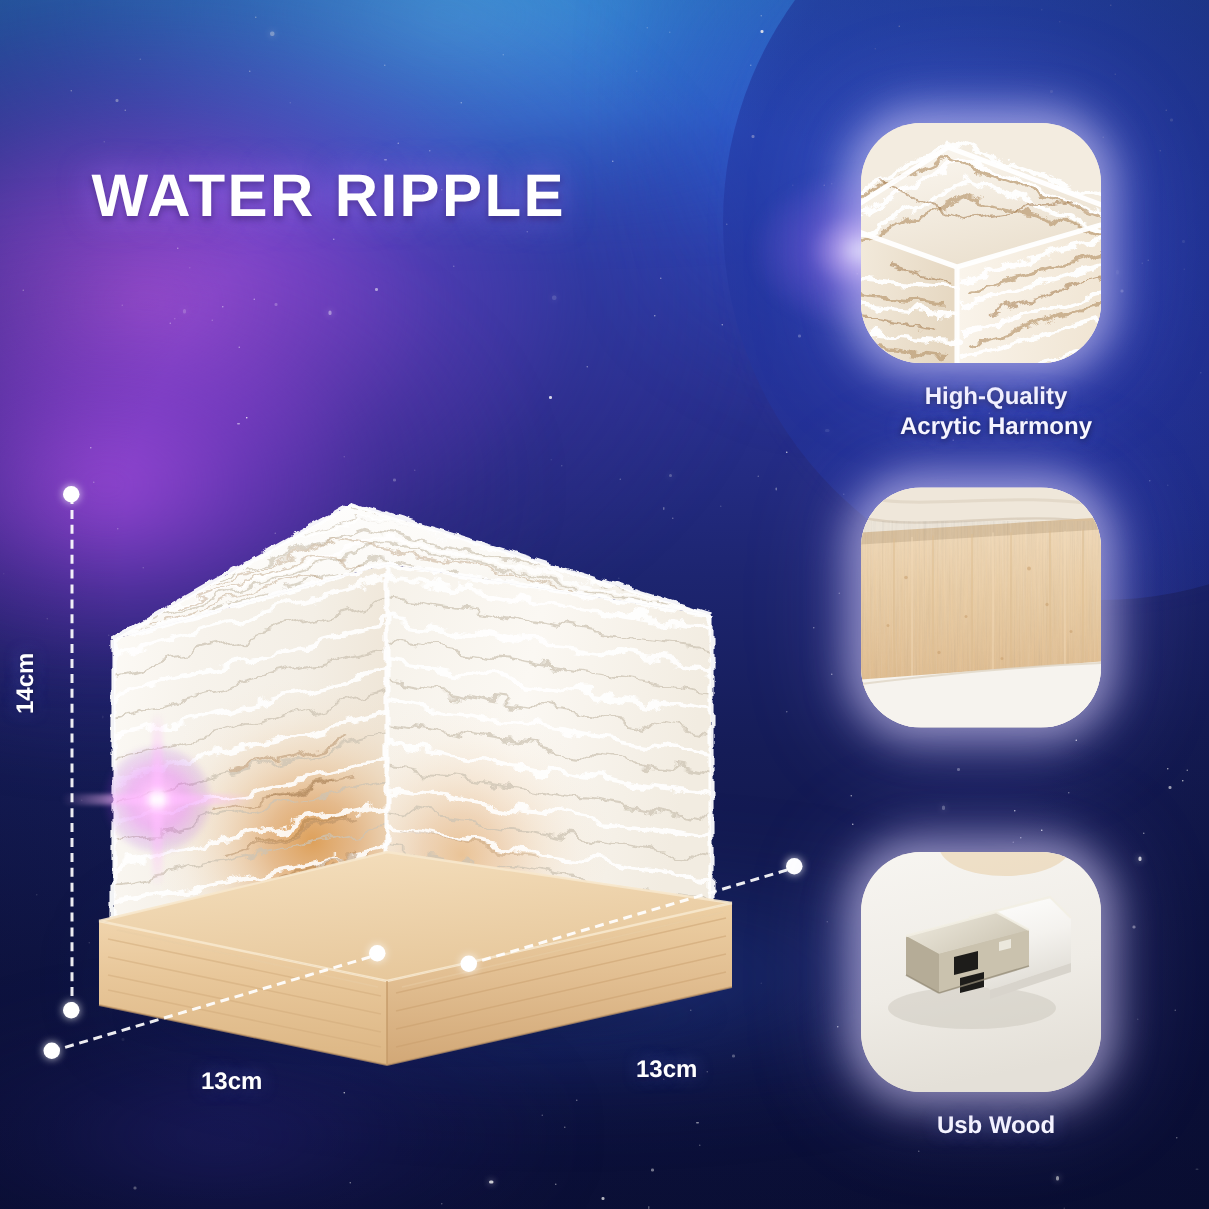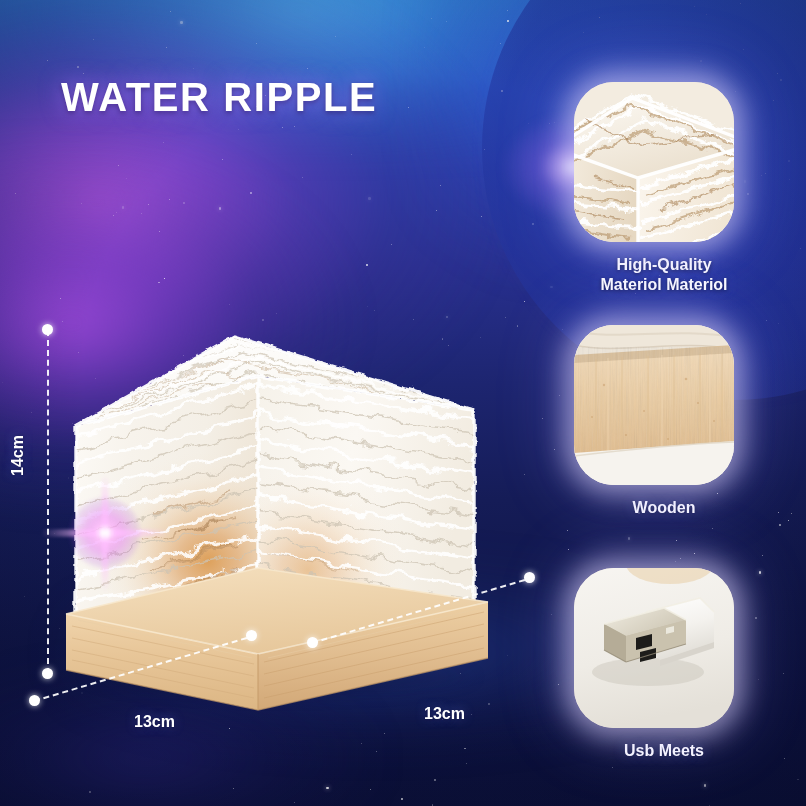--- a/index.html
+++ b/index.html
@@ -141,21 +141,21 @@
     position:absolute;left:61px;top:76px;
     width:430px;
     color:#fff;
     font-size:40px;
     font-weight:bold;
     letter-spacing:1.6px;
     line-height:1.08;
     text-transform:uppercase;
     text-shadow:0 0 22px rgba(168,120,255,.75), 0 2px 5px rgba(30,10,70,.55);
   }
-  .title div{white-space:nowrap;}
+  .title div{white-space:nowrap;margin-top:34px;}
   .subtitle{
     position:absolute;left:61px;top:186px;
     width:400px;
     color:#f4f0ff;
     font-size:19px;
     font-weight:bold;
     line-height:1.32;
     text-shadow:0 0 14px rgba(150,110,240,.6), 0 1px 3px rgba(30,10,70,.5);
   }
 
@@ -839,21 +839,21 @@
           </g>
         </g>
         <g fill="none" stroke="#ffffff" stroke-width="3.4" opacity="0.95">
           <path d="M-20,66 L58,16 L180,62"></path>
           <path d="M-20,66 L64,96 L180,62"></path>
           <path d="M64,96 L64,190"></path>
         </g>
       </svg>
     </div>
     <div class="card-label">High-Quality
-Materiol Materiol</div>
+Acrytic Harmony</div>
   </div>
 
   <div class="feature" style="left:574px;top:325px;width:180px;">
     <div class="card">
       <svg viewBox="0 0 160 160" width="160" height="160">
         <defs>
           <linearGradient id="wGlow" x1="0" y1="0" x2="0" y2="1">
             <stop offset="0%" stop-color="#f4e3cb"></stop>
               <stop offset="100%" stop-color="#e4cba6"></stop>
           </linearGradient>
@@ -903,21 +903,20 @@
           <circle cx="52" cy="110" r="1.1"></circle>
             <circle cx="94" cy="114" r="1"></circle>
           <circle cx="18" cy="92" r="1"></circle>
             <circle cx="124" cy="78" r="1.1"></circle>
         </g>
 
         <polygon points="0,128 160,116 160,160 0,160" fill="#f6f3ee"></polygon>
         <path d="M0,131 C50,125 110,119 160,117" stroke="#e0d6c6" stroke-width="1.4" fill="none" opacity=".8"></path>
       </svg>
     </div>
-    <div class="card-label">Wooden</div>
   </div>
 
   <div class="feature" style="left:574px;top:568px;width:180px;">
     <div class="card">
       <svg viewBox="0 0 160 160" width="160" height="160">
         <defs>
           <linearGradient id="metal" x1="0" y1="0" x2="0.25" y2="1">
             <stop offset="0%" stop-color="#e4e0d4"></stop>
             <stop offset="35%" stop-color="#cfc8b6"></stop>
             <stop offset="75%" stop-color="#bdb49f"></stop>
@@ -961,16 +960,16 @@
         <g fill="none" stroke="#f2efe4" stroke-width="1.6" opacity="0.9">
           <path d="M30,56 L90,40 L112,52"></path>
           <path d="M72,44 L126,30 L140,44"></path>
         </g>
         <g fill="none" stroke="#968d79" stroke-width="1.2" opacity="0.75">
           <path d="M52,94 L112,76"></path>
           <path d="M30,82 L52,94"></path>
         </g>
       </svg>
     </div>
-    <div class="card-label">Usb Meets</div>
+    <div class="card-label">Usb Wood</div>
   </div>
 
 </div>
 
 </body></html>

